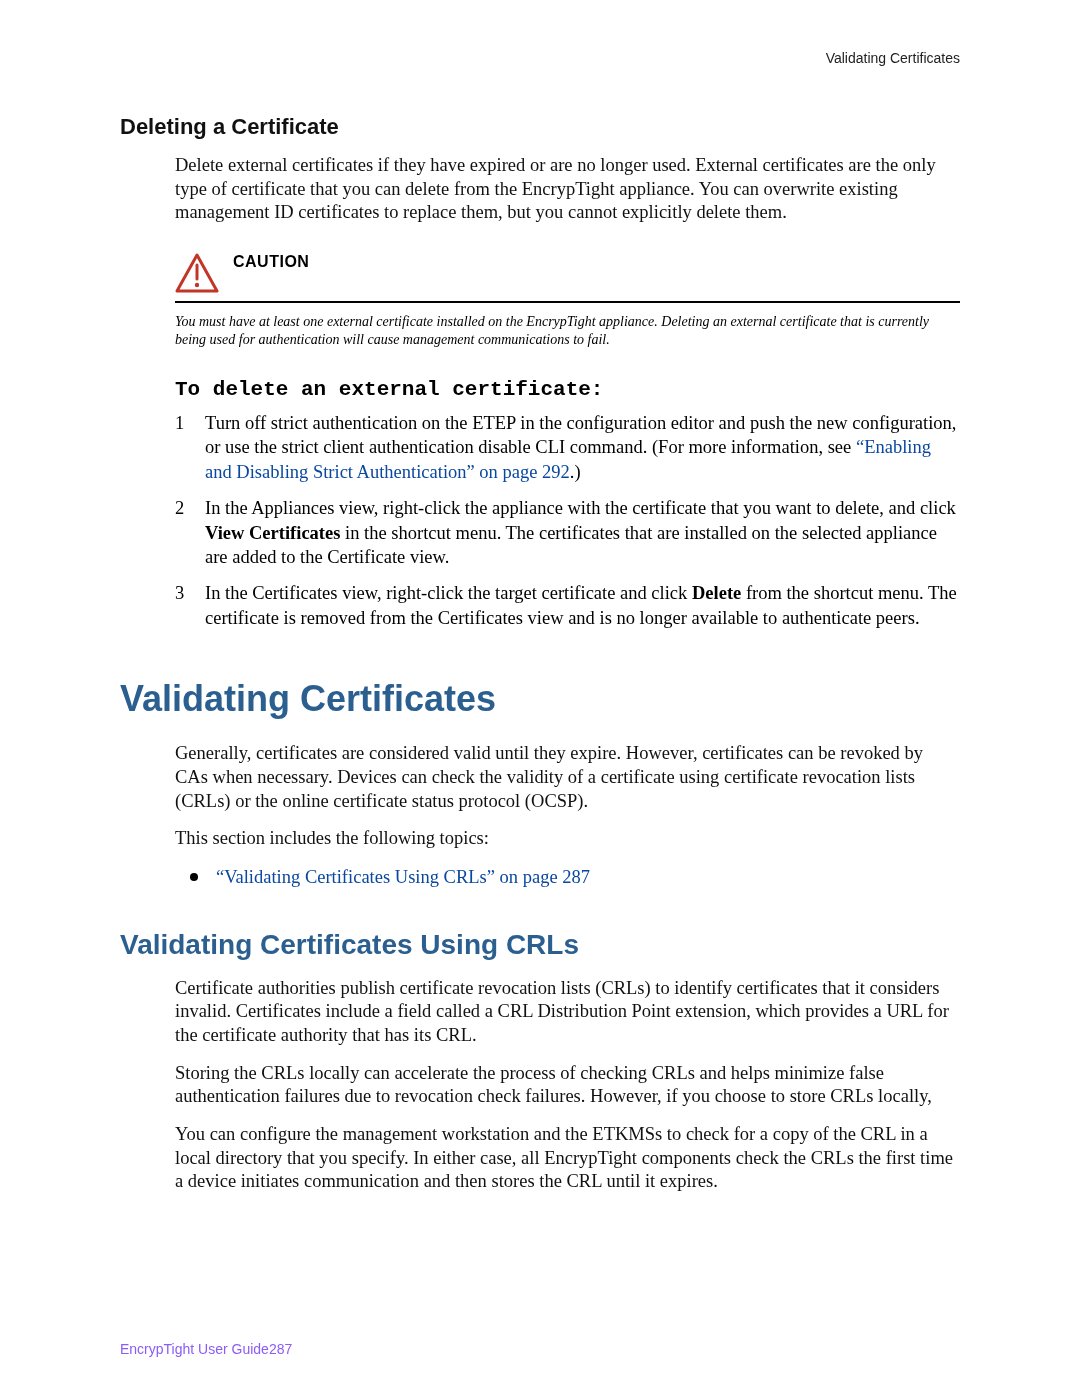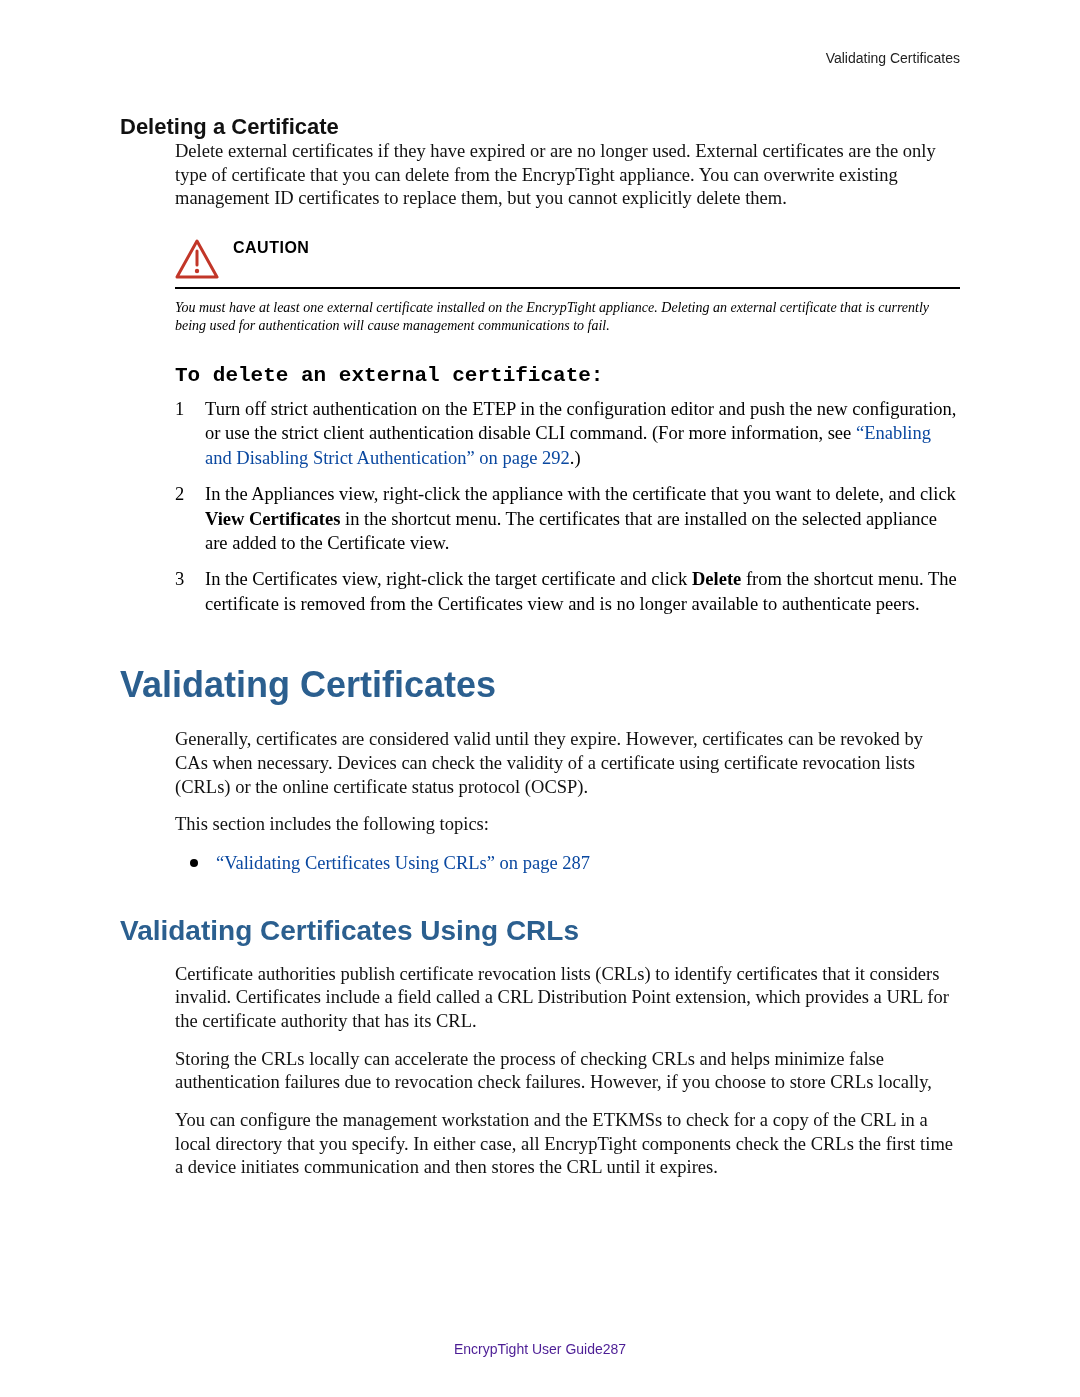--- a/index.html
+++ b/index.html
@@ -22,21 +22,21 @@
     font-size: 14px;
     text-align: right;
     color: #222;
     margin-bottom: 48px;
   }
   .h3 {
     font-family: Arial, Helvetica, sans-serif;
     font-weight: 700;
     font-size: 22px;
     color: #111;
-    margin-bottom: 0;
+    margin-bottom: 14px;
   }
   .body-para {
     font-size: 18.5px;
     line-height: 1.28;
     margin: 0 0 14px 55px;
     color: #111;
   }
   .caution-block { margin: 28px 0 6px 55px; }
   .caution-head {
     display: flex;
@@ -104,24 +104,24 @@
     font-size: 28px;
     color: #2b5f8f;
     margin: 38px 0 16px 0;
   }
   .footer {
     position: absolute;
     left: 120px;
     width: 840px;
     bottom: 40px;
     display: flex;
-    justify-content: center;
+    justify-content: flex-start;
     font-family: Arial, Helvetica, sans-serif;
     font-size: 14px;
-    color: #4c1d95;
+    color: #8b5cf6;
   }
   .tri-svg { width: 44px; height: 40px; display: block; }
 </style>
 </head>
 <body>
 
 <div class="page">
 
   <div class="running-head">Validating Certificates</div>
 

